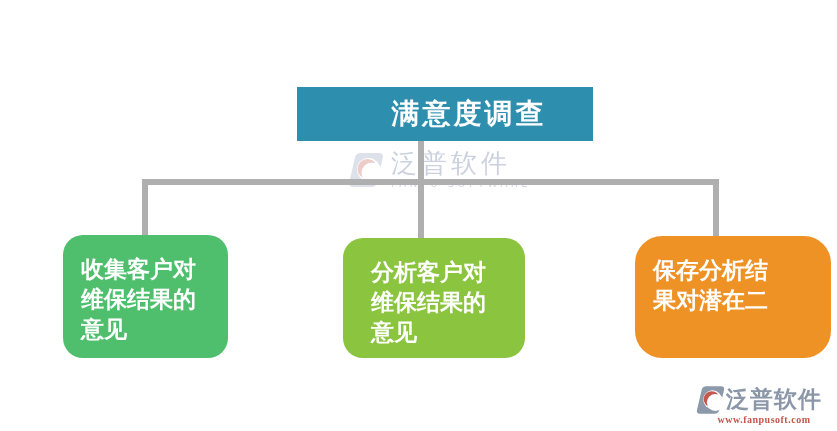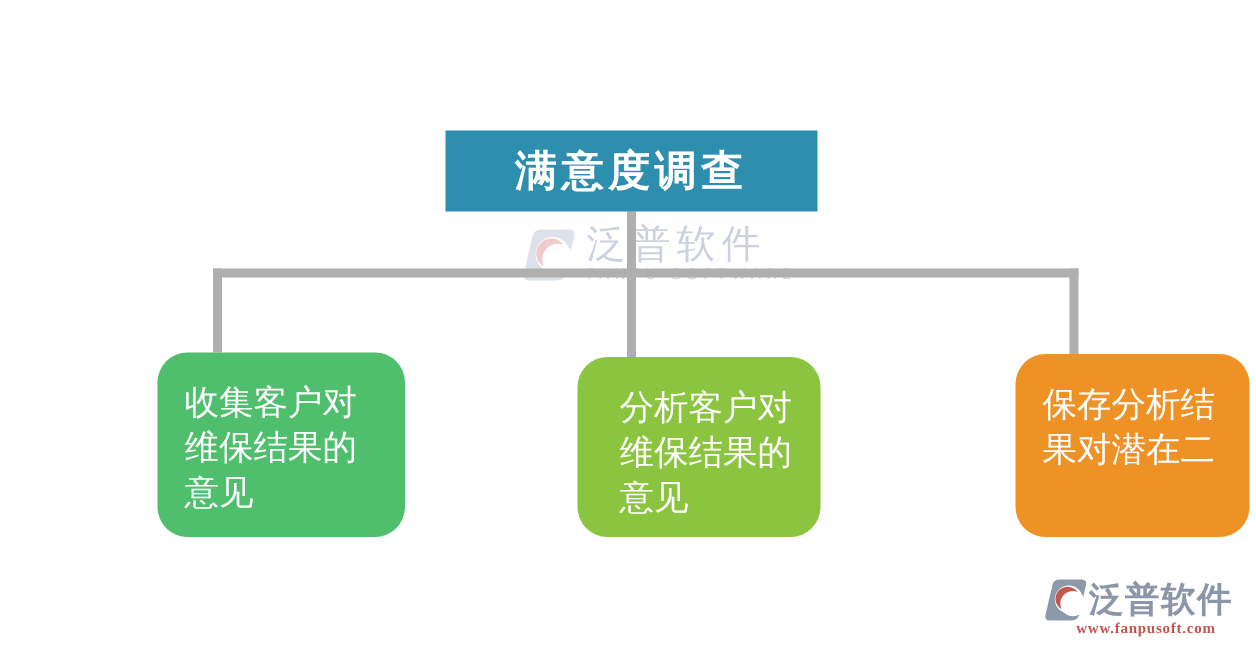--- a/index.html
+++ b/index.html
@@ -7,38 +7,39 @@
     position:relative; width:837px; height:431px; background:#ffffff;
     font-family:"DejaVu Sans","Liberation Sans",sans-serif; overflow:hidden;
   }
 
   
   .root-node {
     position:absolute; left:297px; top:87px; width:248px; height:54px;
     display:flex; align-items:center; justify-content:center;
     color:#ffffff; font-size:28px; font-weight:700; letter-spacing:3px;
     z-index:3;
+    padding-left:48px;
   }
 
   
   .connector { position:absolute; z-index:2; }
   .conn-center-v { left:418px; top:141px; width:6px; height:97px; }
   .conn-h        { left:142px; top:179px; width:577px; height:6px; }
   .conn-left-v   { left:142px; top:179px; width:6px;  height:56px; }
   .conn-right-v  { left:713px; top:179px; width:6px;  height:57px; }
 
   
   .node {
     position:absolute; border-radius:20px; box-sizing:border-box;
-    color:#ffffff; font-weight:400; font-size:23px; line-height:30px;
-    padding:19px 10px 0 18px; z-index:3;margin-left:42px;
+    color:#ffffff; font-weight:700; font-size:23px; line-height:30px;
+    padding:19px 10px 0 18px; z-index:3;
   }
   .node-1 { left:63px;  top:235px; width:165px; height:123px; }
-  .node-2 { left:343px; top:238px; width:162px; height:120px;padding-left:28px; }
-  .node-3 { left:635px; top:236px; width:156px; height:122px; }
+  .node-2 { left:343px; top:238px; width:182px; height:120px;padding-left:28px; }
+  .node-3 { left:635px; top:236px; width:196px; height:122px;border-radius:27px; }
   .node-line { white-space:nowrap; }
 
   
   .watermark {
     position:absolute; left:348px; top:149px; z-index:1;
     display:flex; align-items:flex-start; gap:7px; opacity:0.6;
   }
   .watermark .wm-icon svg { width:36px; height:42px; display:block; }
   .wm-text { display:flex; flex-direction:column; }
   .wm-brand { font-size:26px; line-height:28px; color:#aab4cb; letter-spacing:4px; }

